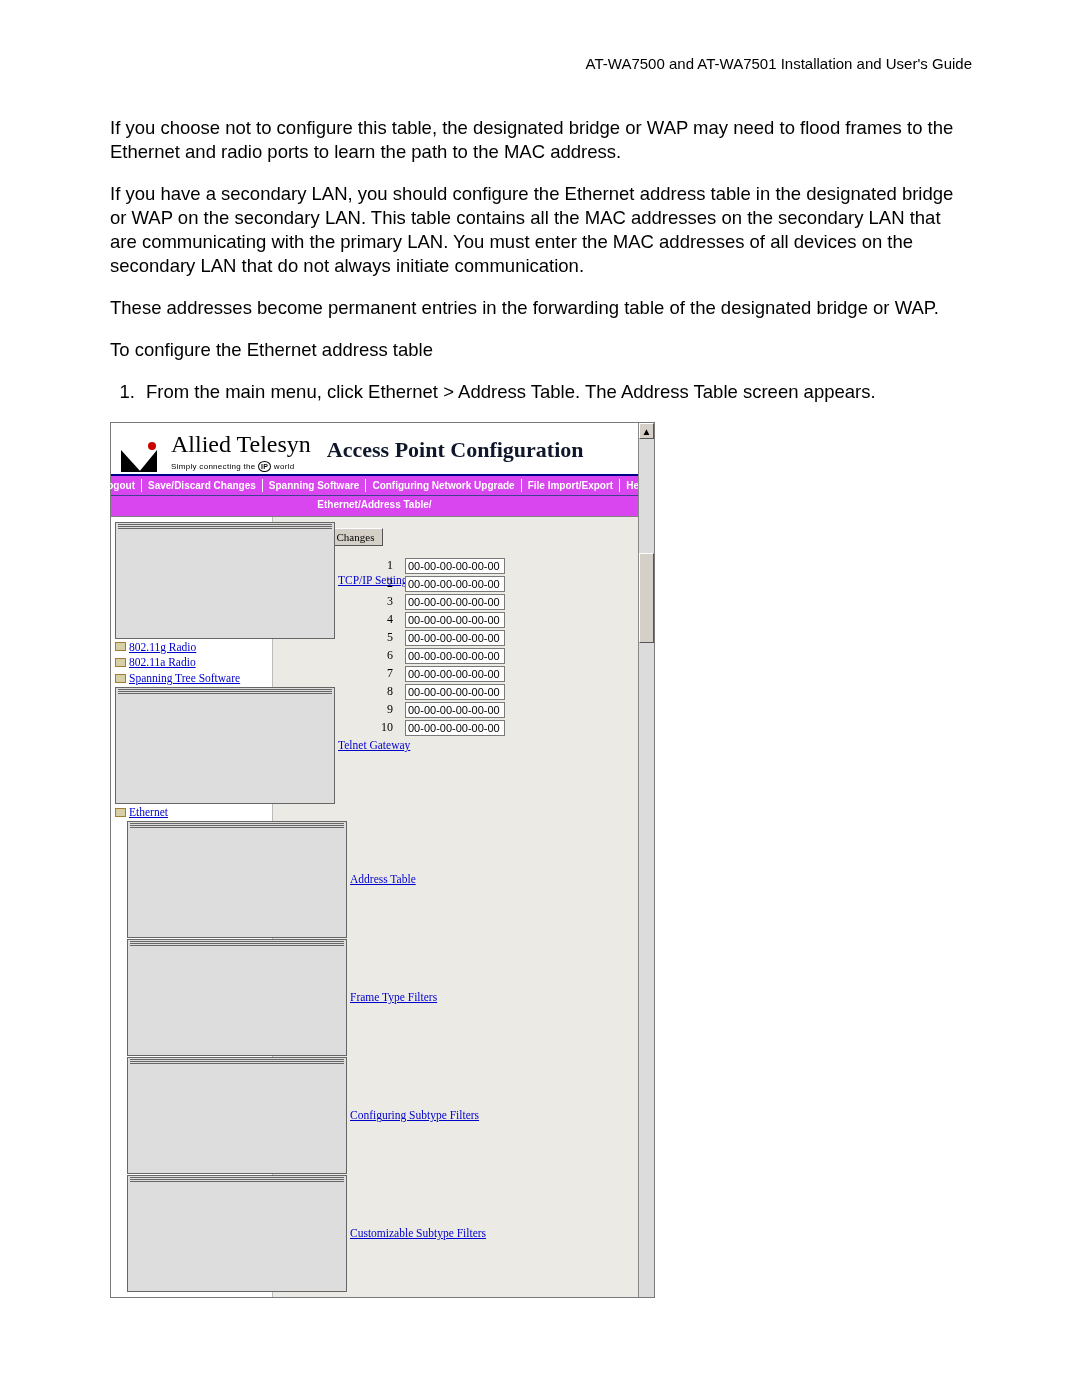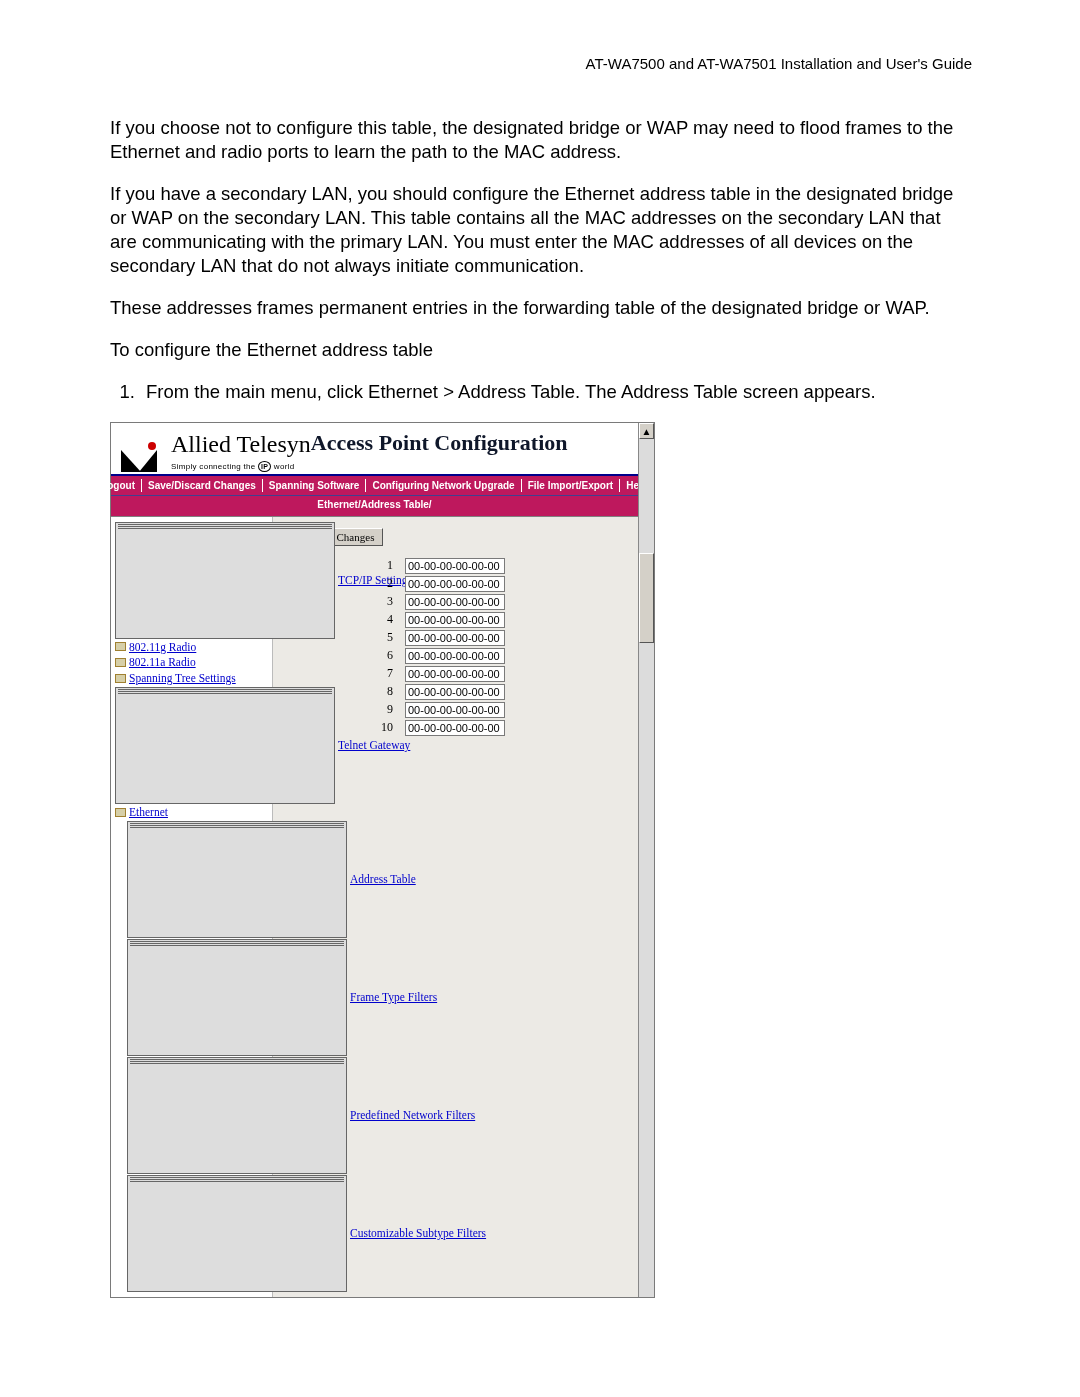--- a/index.html
+++ b/index.html
@@ -89,27 +89,27 @@
     width:40px;height:30px;
   }
   .logo-tri .l, .logo-tri .r {
     position:absolute; bottom:0;
     width:0;height:0;
     border-bottom:22px solid #000;
   }
   .logo-tri .l { left:0; border-left:0 solid transparent; border-right:20px solid transparent;}
   .logo-tri .r { left:18px; border-left:18px solid transparent; border-right:0 solid transparent;}
   .logo-dot{position:absolute;left:27px;top:0;width:8px;height:8px;border-radius:50%;background:#c00;}
-  .brand {font-family:"Times New Roman",serif; font-size:24px; display:flex;align-items:flex-start;gap:0}
+  .brand {font-family:"Times New Roman",serif; font-size:24px; display:flex;align-items:center;gap:16px}
   .brand-main{font-weight:normal}
   .brand-sub{font-weight:bold; color:#0f172a; font-size:22px}
   .brand small{display:block;font-family:Arial,sans-serif;font-size:8px;letter-spacing:0.3px;}
   .ip-circle{display:inline-block;border:1px solid #000;border-radius:50%;padding:0 2px;font-size:7px;font-weight:bold;line-height:9px}
   .navstrip{
-    background:#be185d; color:#fff;
+    background:#d946ef; color:#fff;
     font-family:Arial,sans-serif; font-size:10px;
   }
   .navstrip .menu{
     display:flex; justify-content:center; gap:0;
     padding:3px 0 3px 0; font-weight:bold;
     flex-wrap:nowrap;
   }
   .navstrip .menu span{padding:0 6px; border-right:1px solid #fff; white-space:nowrap}
   .navstrip .menu span:last-child{border-right:none}
   .navstrip .crumb{
@@ -155,21 +155,21 @@
 </head>
 <body>
 
 <div class="page">
   <div class="header-line">AT-WA7500 and AT-WA7501 Installation and User's Guide</div>
 
   <div class="section-row">
     <div class="body-col">
       <p>If you choose not to configure this table, the designated bridge or WAP may need to flood frames to the Ethernet and radio ports to learn the path to the MAC address.</p>
       <p>If you have a secondary LAN, you should configure the Ethernet address table in the designated bridge or WAP on the secondary LAN. This table contains all the MAC addresses on the secondary LAN that are communicating with the primary LAN. You must enter the MAC addresses of all devices on the secondary LAN that do not always initiate communication.</p>
-      <p>These addresses frames permanent entries in the forwarding table of the designated bridge or WAP.</p>
+      <p>These addresses become permanent entries in the forwarding table of the designated bridge or WAP.</p>
       <p>To configure the Ethernet address table</p>
       <ol>
         <li>From the main menu, click Ethernet &gt; Address Table. The Address Table screen appears.</li>
       </ol>
 
       <div class="screenshot">
         <div class="scrollbar">
           <div class="scroll-btn up">▲</div>
           <div class="scroll-thumb"></div>
 
@@ -211,41 +211,41 @@
                 <div class="node">
                   <span class="ic folder"></span>
                   <a href="#">802.11g Radio</a>
                 </div>
                 <div class="node">
                   <span class="ic folder"></span>
                   <a href="#">802.11a Radio</a>
                 </div>
                 <div class="node">
                   <span class="ic folder"></span>
-                  <a href="#">Spanning Tree Settings</a>
+                  <a href="#">Spanning Tree Software</a>
                 </div>
                 <div class="node">
                   <span class="ic page"></span>
                   <a href="#">Telnet Gateway</a>
                 </div>
                 <div class="node">
                   <span class="ic folder"></span>
                   <a href="#">Ethernet</a>
                 </div>
                 <div class="node indent1">
                   <span class="ic page"></span>
                   <a href="#">Address Table</a>
                 </div>
                 <div class="node indent1">
                   <span class="ic page"></span>
                   <a href="#">Frame Type Filters</a>
                 </div>
                 <div class="node indent1">
                   <span class="ic page"></span>
-                  <a href="#">Predefined Network Filters</a>
+                  <a href="#">Configuring Subtype Filters</a>
                 </div>
                 <div class="node indent1">
                   <span class="ic page"></span>
                   <a href="#">Customizable Subtype Filters</a>
                 </div>
               </div>
             <div class="rightpane">
               <button class="submit-btn">Submit Changes</button>
               <div id="macrows">
                   <div class="mac-row">

